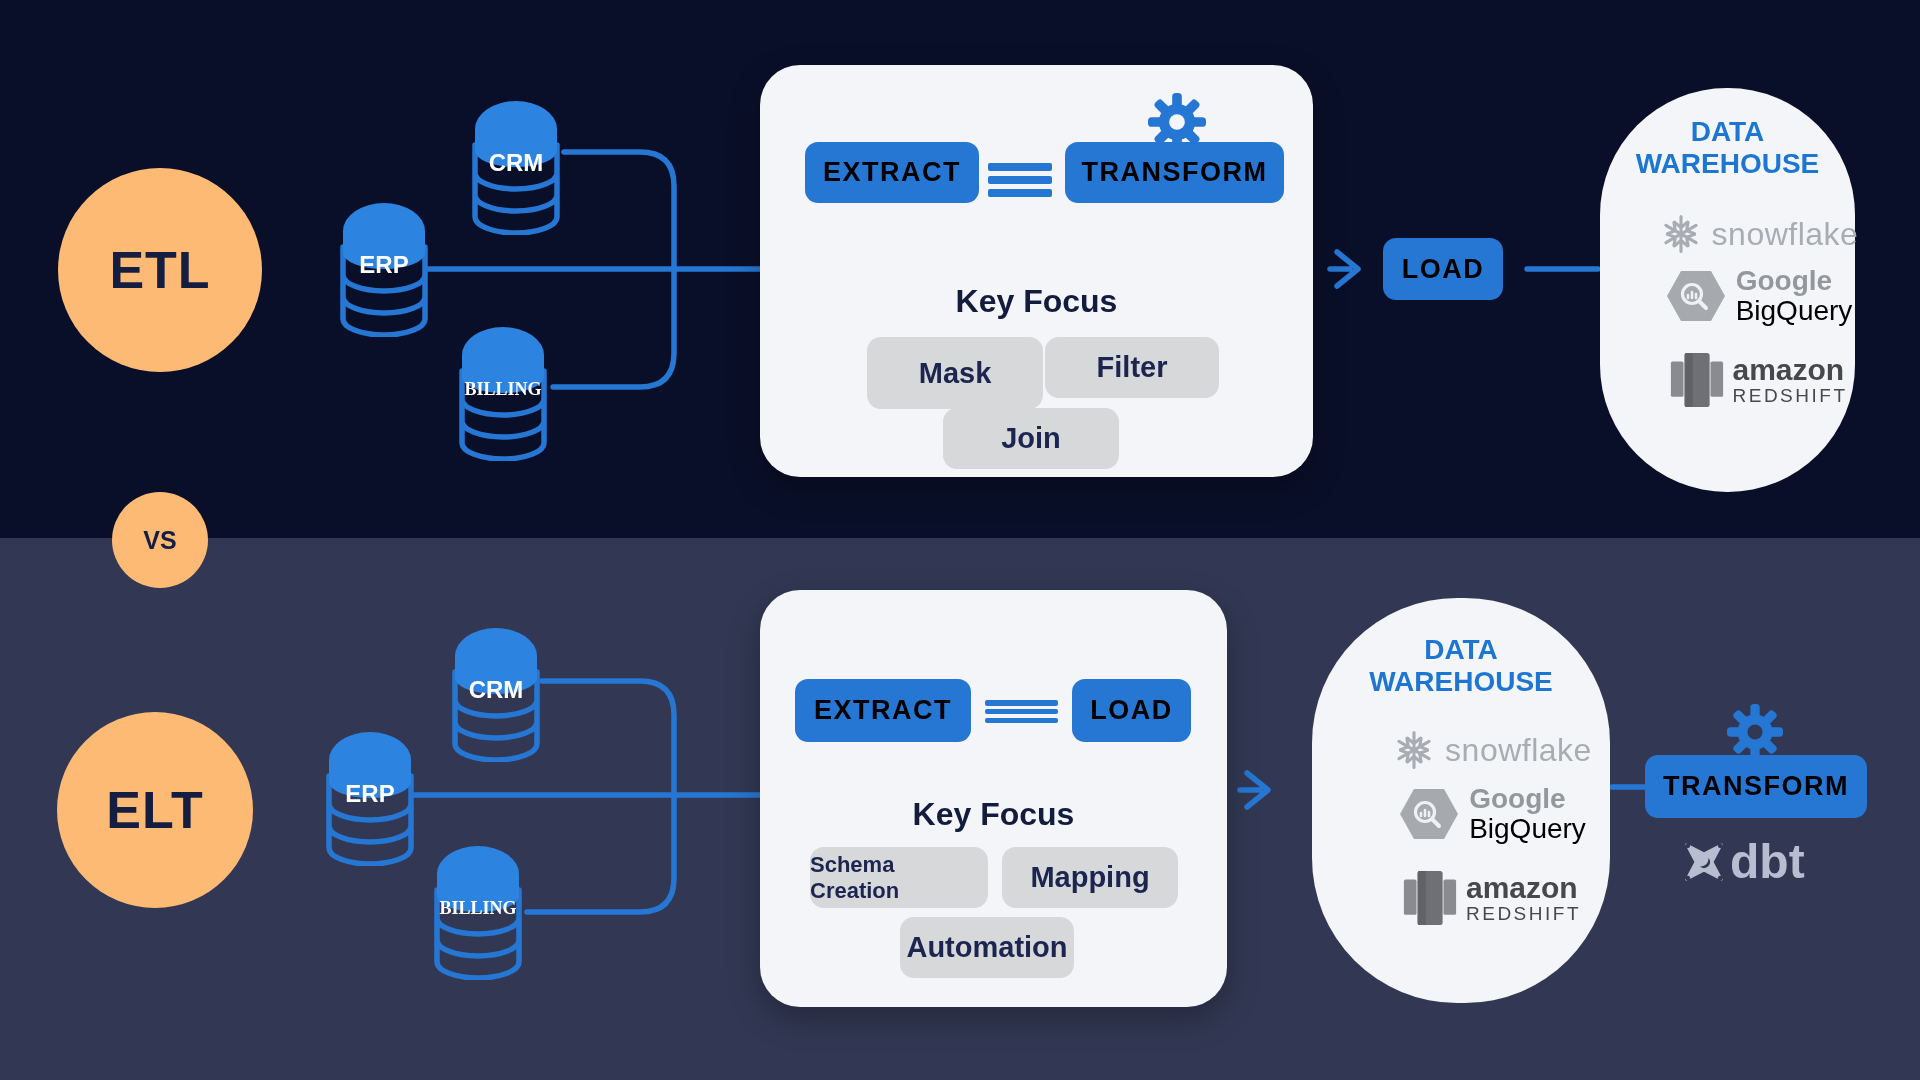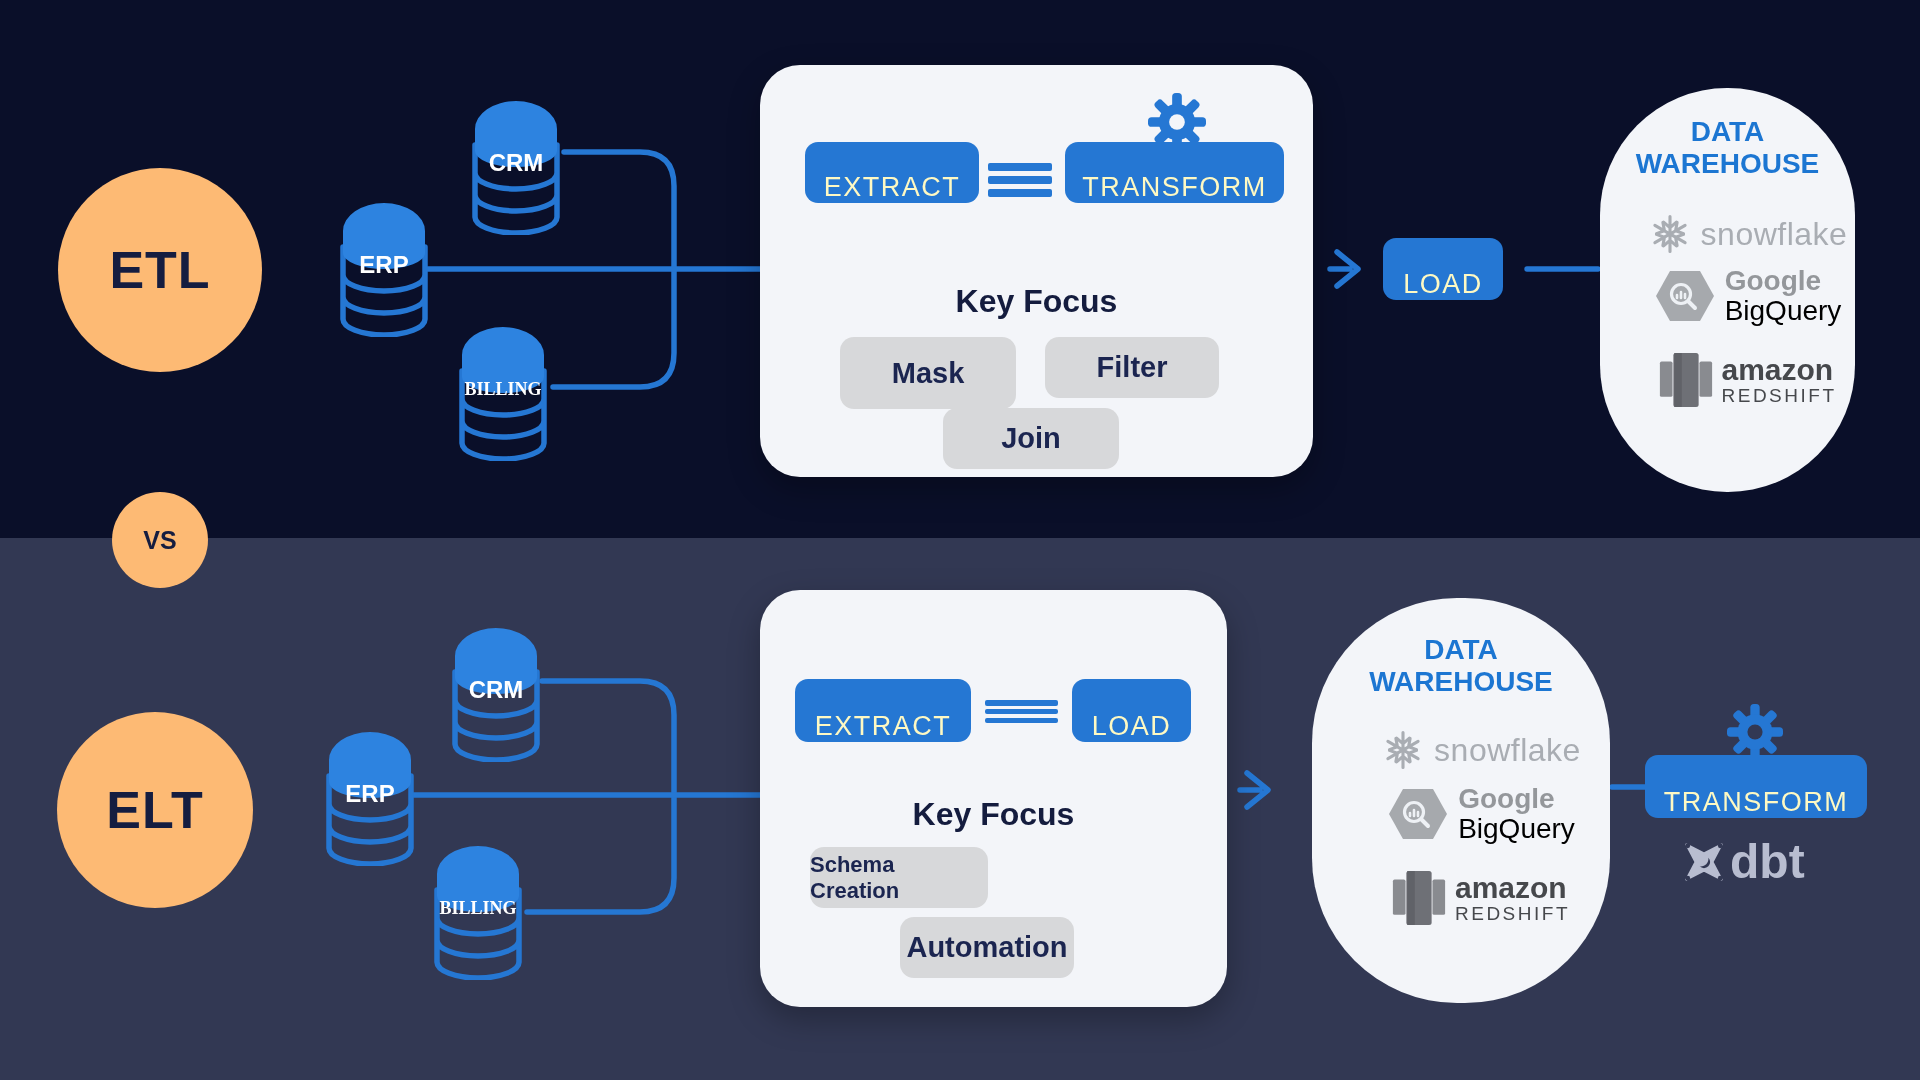--- a/index.html
+++ b/index.html
@@ -21,42 +21,42 @@
   .cyl{position:absolute;width:96px;height:140px;z-index:2;}
   .cyl-label{position:absolute;left:0;top:22px;width:100%;text-align:center;
              color:#fff;font-weight:bold;font-size:24px;margin-top:32px;}
   .cyl-label.small{font-size:18px;top:26px;font-family:Liberation Serif, serif;}
 
   .card{position:absolute;background:#f3f5f9;border-radius:40px;z-index:2;
         box-shadow:0 12px 32px rgba(0,0,0,.28);}
   #card-etl{left:760px;top:65px;width:553px;height:412px;}
   #card-elt{left:760px;top:590px;width:467px;height:417px;}
 
-  .btn{position:absolute;background:#2577d3;color:#fef9c3;font-weight:normal;
-       display:flex;align-items:flex-end;justify-content:center;
+  .btn{position:absolute;background:#2577d3;color:#000000;font-weight:bold;
+       display:flex;align-items:center;justify-content:center;
        border-radius:13px;font-size:27px;letter-spacing:1.5px;z-index:3;}
   .eqbars{position:absolute;display:flex;flex-direction:column;justify-content:space-between;z-index:3;}
   .eqbars i{display:block;background:#2577d3;border-radius:2px;}
   .gear{position:absolute;z-index:2;}
 
   .keyfocus{position:absolute;left:0;width:100%;text-align:center;
             color:#141c3e;font-weight:bold;font-size:32px;}
   .chip{position:absolute;background:#d7d8da;color:#1b2550;font-weight:bold;
         display:flex;align-items:center;justify-content:center;
         border-radius:14px;font-size:29px;}
   .chip.small-text{font-size:22px;}
 
   .pill{position:absolute;background:#f3f5f9;z-index:2;}
   #pill-etl{left:1600px;top:88px;width:255px;height:404px;border-radius:127px;}
   #pill-elt{left:1312px;top:598px;width:298px;height:405px;border-radius:145px;}
   .wh-title{position:absolute;left:0;width:100%;text-align:center;
             color:#1c76d2;font-weight:bold;font-size:28px;line-height:1.16;}
   #pill-etl .wh-title{top:28px;}
   #pill-elt .wh-title{top:36px;}
-  .vendor-row{position:absolute;left:4px;width:100%;display:flex;
+  .vendor-row{position:absolute;left:15px;width:100%;display:flex;
               align-items:center;justify-content:center;gap:9px;padding-left:16px;}
   .row-snowflake{top:124px;}
   .row-bigquery{top:178px;}
   .row-redshift{top:260px;}
   .sf-word{font-size:32px;color:#a9adb3;letter-spacing:.5px;}
   .v2{display:flex;flex-direction:column;line-height:1.08;}
   .bq1{font-size:28px;font-weight:bold;color:#94979b;}
   .bq2{font-size:28px;color:#000000;}
   .rs1{font-size:30px;font-weight:bold;color:#46484c;}
   .rs2{font-size:19px;color:#46484c;letter-spacing:2.5px;}
@@ -129,21 +129,21 @@
     </div>
     <div class="eqbars" style="left:228px;top:98px;width:64px;height:34px">
       <i style="height:8px"></i>
         <i style="height:8px"></i>
         <i style="height:8px"></i>
     </div>
     <div class="btn" style="left:305px;top:77px;width:219px;height:61px">
       <span>TRANSFORM</span>
     </div>
     <div class="keyfocus" style="top:218px">Key Focus</div>
-    <div class="chip" style="left:80px;top:272px;width:176px;height:72px">
+    <div class="chip" style="left:107px;top:272px;width:176px;height:72px">
       <span>Mask</span>
     </div>
     <div class="chip" style="left:285px;top:272px;width:174px;height:61px">
       <span>Filter</span>
     </div>
     <div class="chip" style="left:183px;top:343px;width:176px;height:61px">
       <span>Join</span>
     </div>
   </div>
 
@@ -234,20 +234,23 @@
       <i style="height:5.5px"></i>
         <i style="height:5.5px"></i>
         <i style="height:5.5px"></i>
     </div>
     <div class="btn" style="left:312px;top:89px;width:119px;height:63px">
       <span>LOAD</span>
     </div>
     <div class="keyfocus" style="top:206px">Key Focus</div>
     <div class="chip small-text" style="left:50px;top:257px;width:178px;height:61px">
       <span>Schema Creation</span>
+    </div>
+    <div class="chip" style="left:242px;top:257px;width:176px;height:61px">
+      <span>Mapping</span>
     </div>
     <div class="chip" style="left:140px;top:327px;width:174px;height:61px">
       <span>Automation</span>
     </div>
   </div>
 
   <div class="pill" id="pill-elt">
     <div class="wh-title">
       <div>DATA</div>
       <div>WAREHOUSE</div>

